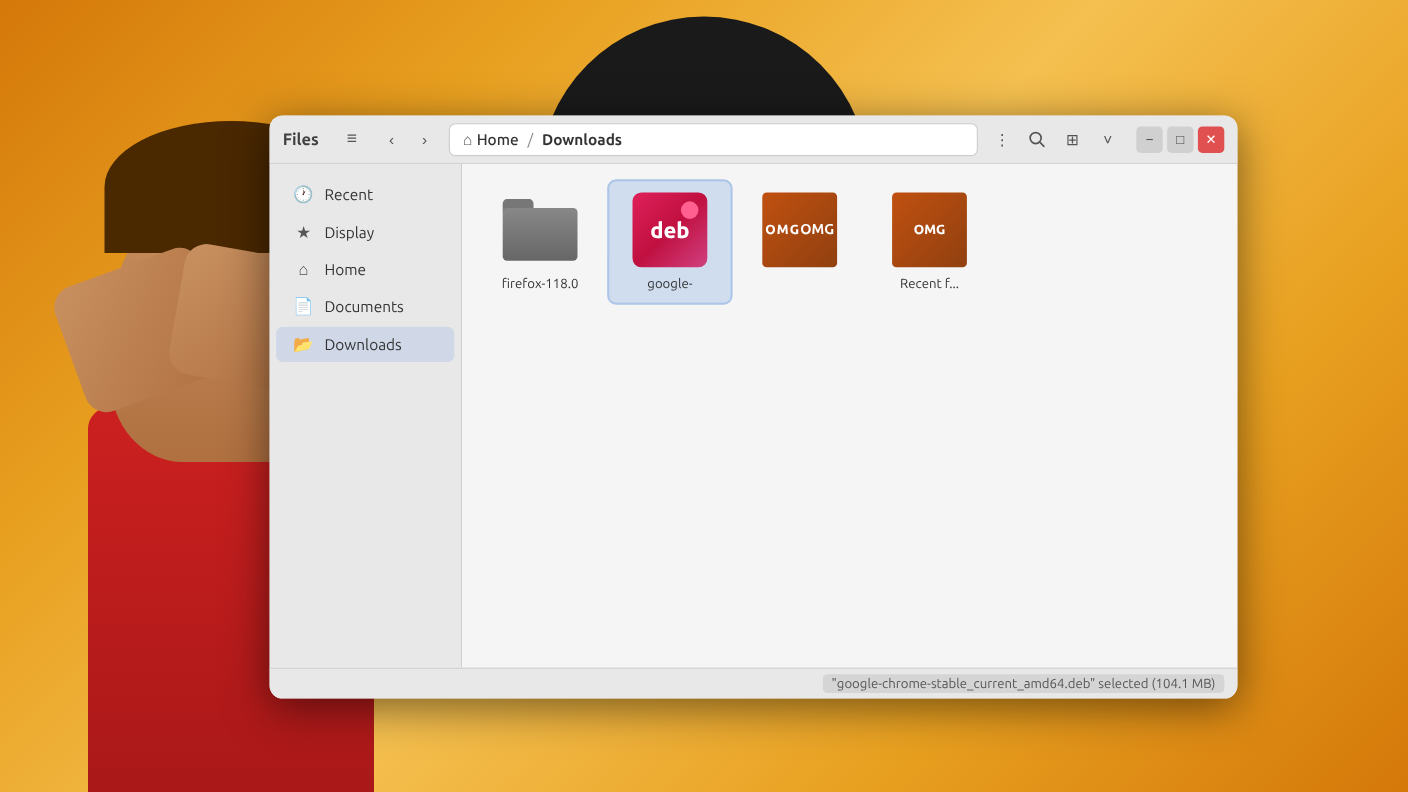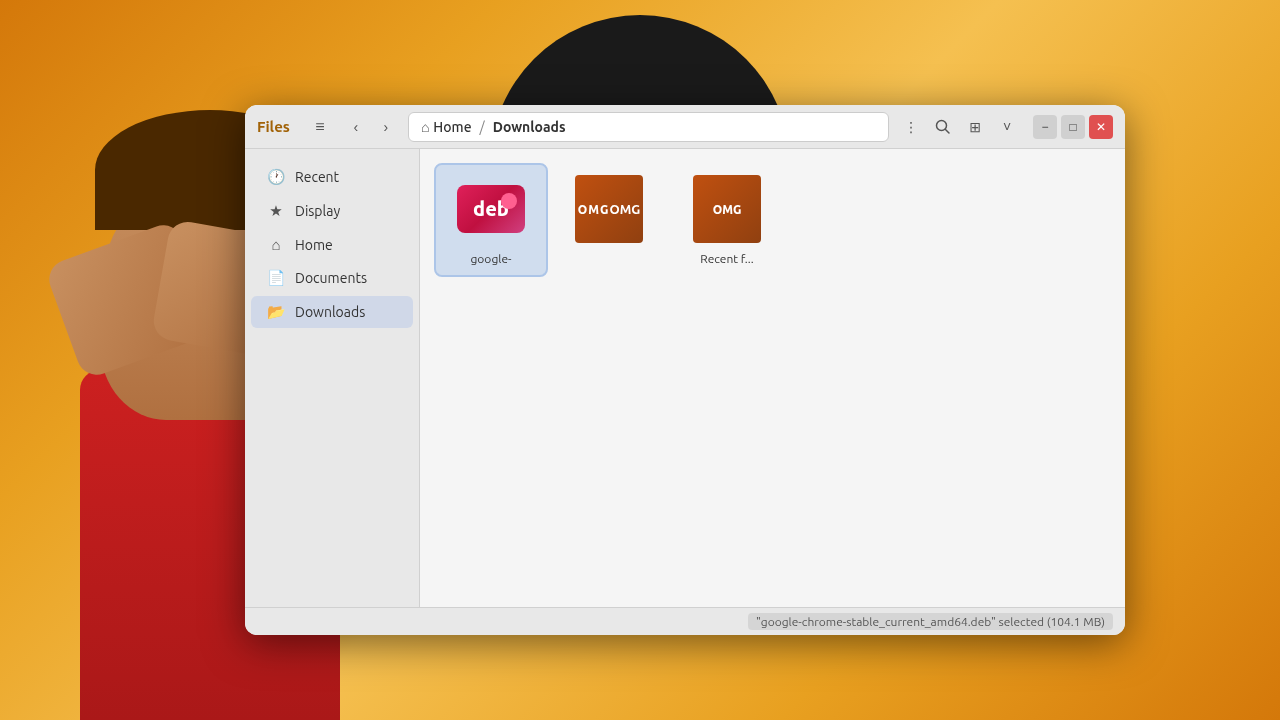--- a/index.html
+++ b/index.html
@@ -36,21 +36,21 @@
       padding: 0 12px;
       height: 44px;
       border-radius: 12px 12px 0 0;
       border-bottom: 1px solid #d0d0d0;
       gap: 8px;
     }
 
     .titlebar-title {
       font-size: 15px;
       font-weight: 600;
-      color: #a16207;
+      color: #404040;
       margin-right: 8px;
     }
 
     .titlebar-menu-btn {
       width: 28px;
       height: 28px;
       border: none;
       background: transparent;
       cursor: pointer;
       border-radius: 4px;
@@ -242,21 +242,21 @@
     }
 
     .folder-gray .folder-back { background: linear-gradient(180deg, #888 0%, #666 100%); }
     .folder-gray .folder-tab { background: #777; }
 
     .folder-dark .folder-back { background: linear-gradient(180deg, #666 0%, #444 100%); }
     .folder-dark .folder-tab { background: #555; }
 
     .deb-icon {
       width: 68px;
-      height: 48px;
+      height: 68px;
       background: linear-gradient(135deg, #e0205a 0%, #c01040 50%, #d04080 100%);
       border-radius: 8px;
       display: flex;
       align-items: center;
       justify-content: center;
       position: relative;
     }
 
     .deb-icon::after {
       content: '';
@@ -490,20 +490,29 @@
         <span>Documents</span>
       </div>
       <div class="sidebar-item active">
         <span class="sidebar-icon">📂</span>
         <span>Downloads</span>
       </div>
     </div>
 
     <div class="file-grid">
 
+      <div class="file-item">
+        <div class="file-icon-container">
+          <div class="folder-icon folder-gray">
+            <div class="folder-tab"></div>
+            <div class="folder-back"></div>
+          </div>
+        </div>
+        <span class="file-label">firefox-118.0</span>
+      </div>
 
 
       <div class="file-item selected">
         <div class="file-icon-container">
           <div class="deb-icon">
             <div class="deb-icon-inner">
               <div style="font-size:20px;font-weight:900;color:white;line-height:1;">deb</div>
             </div>
           </div>
         </div>

